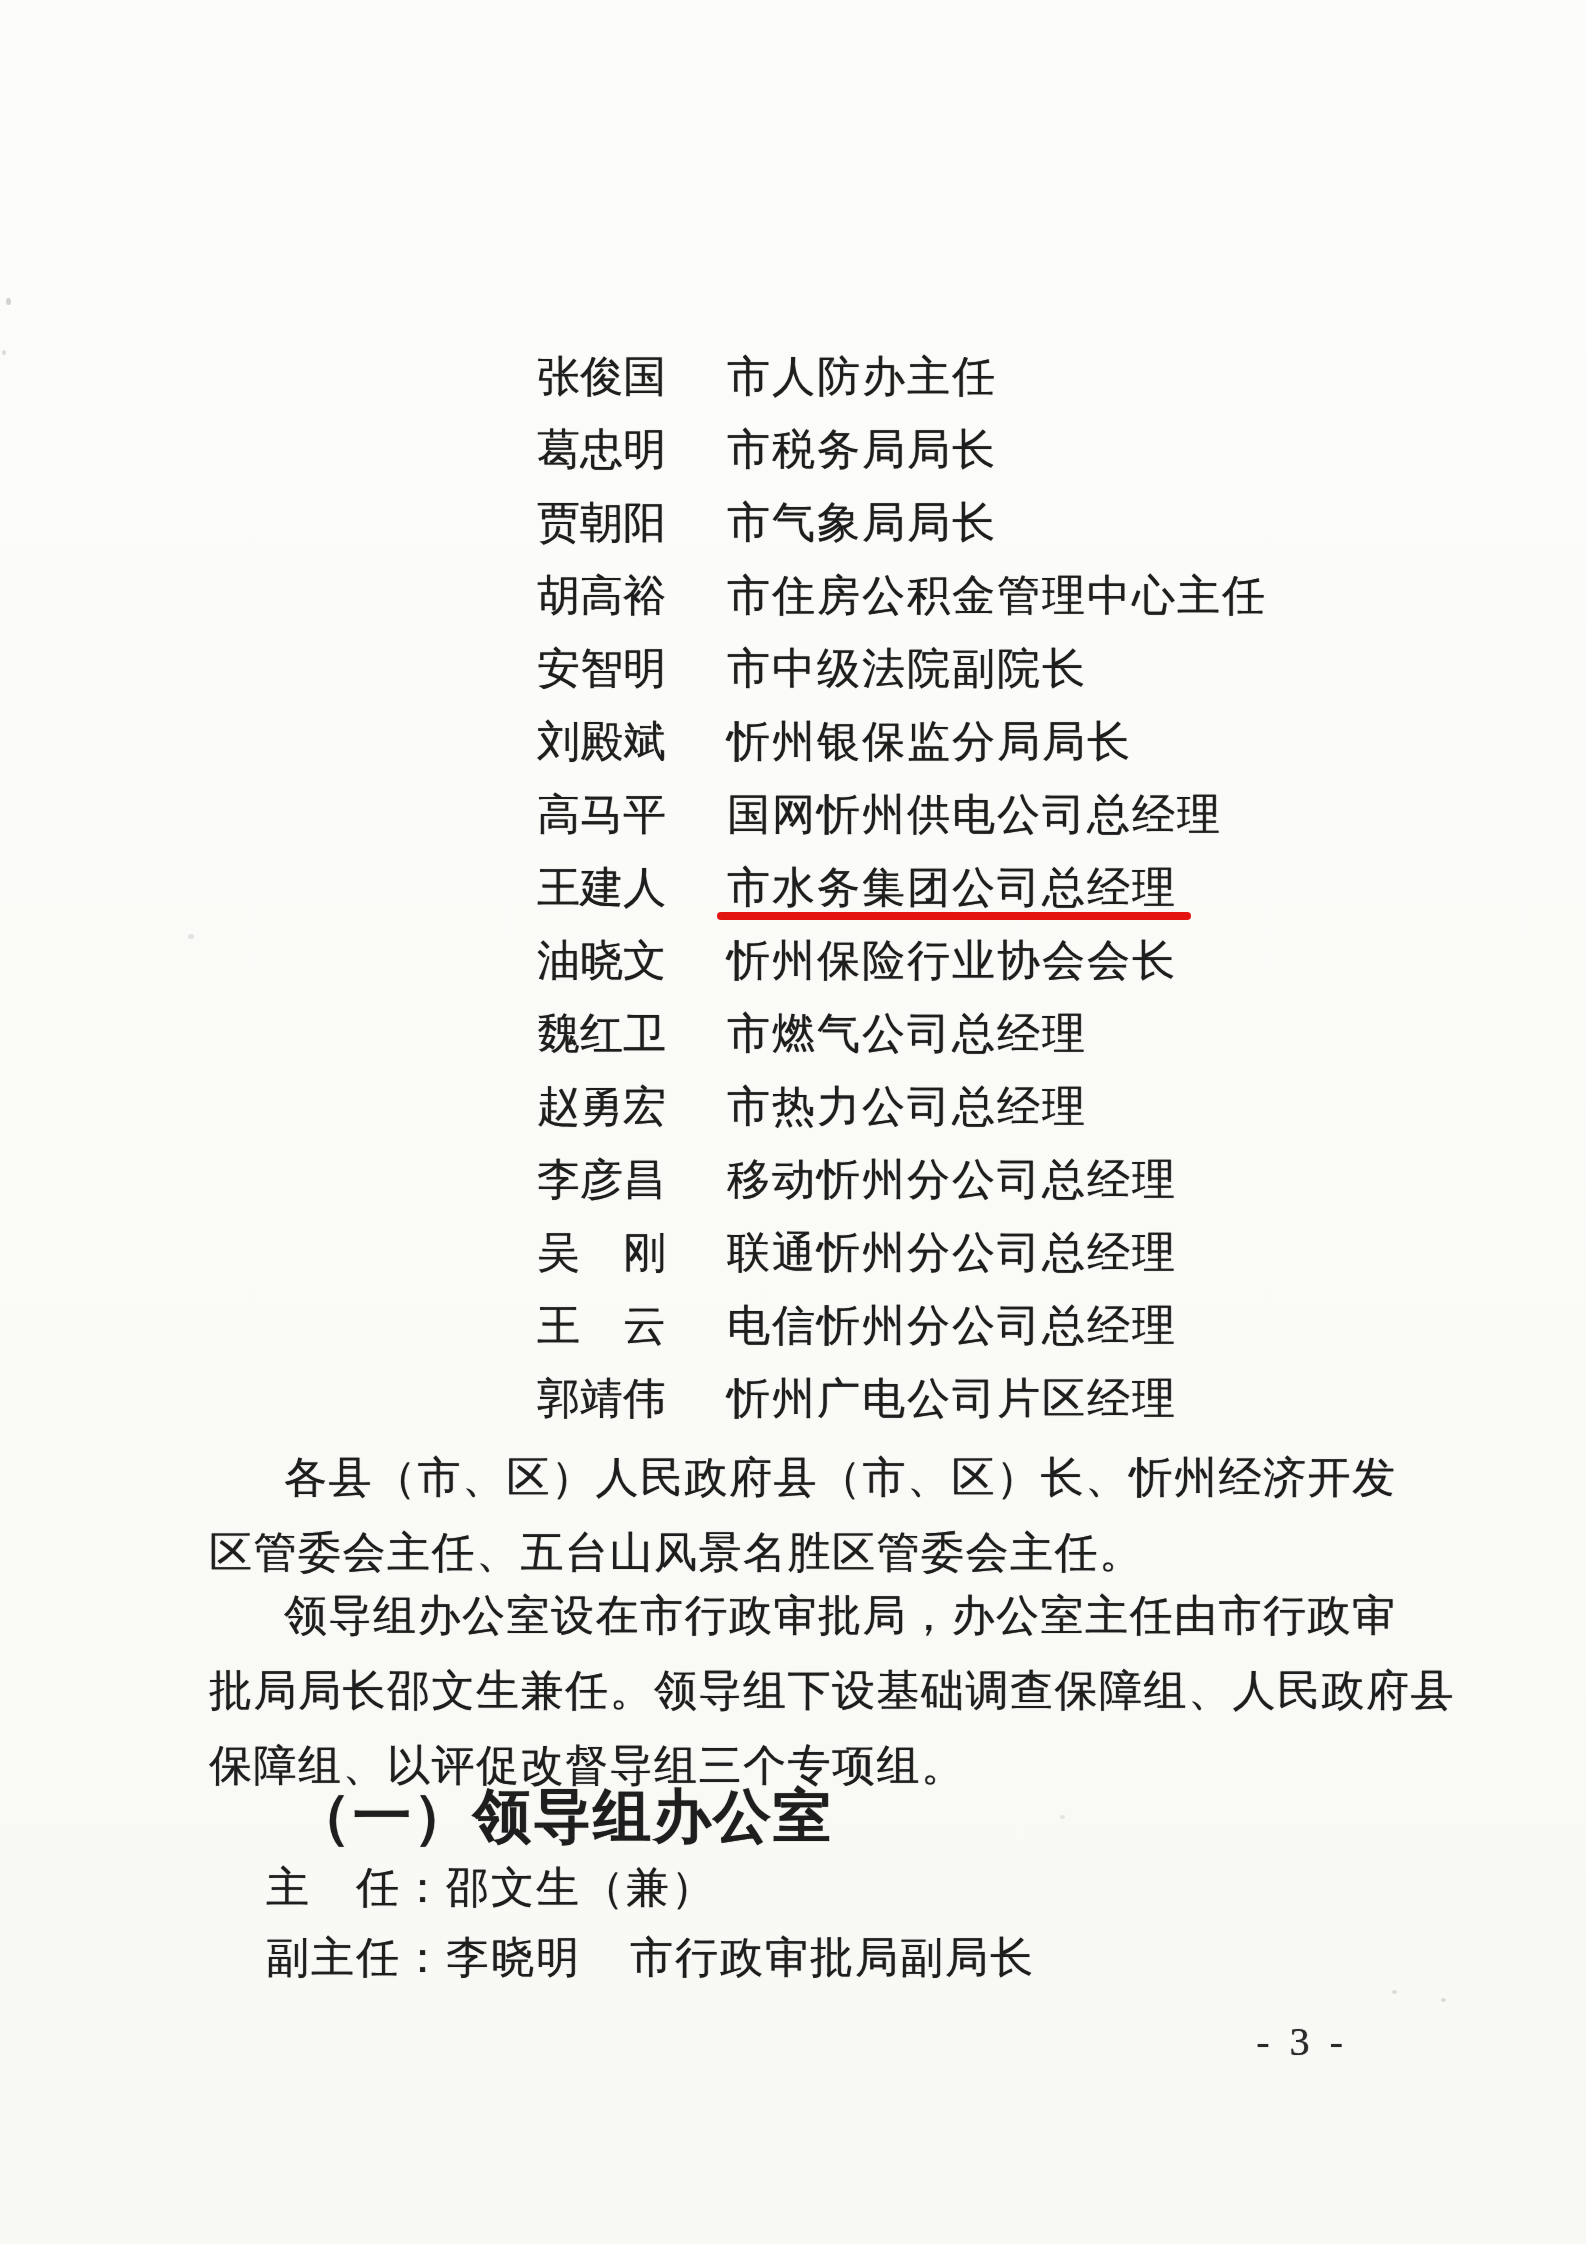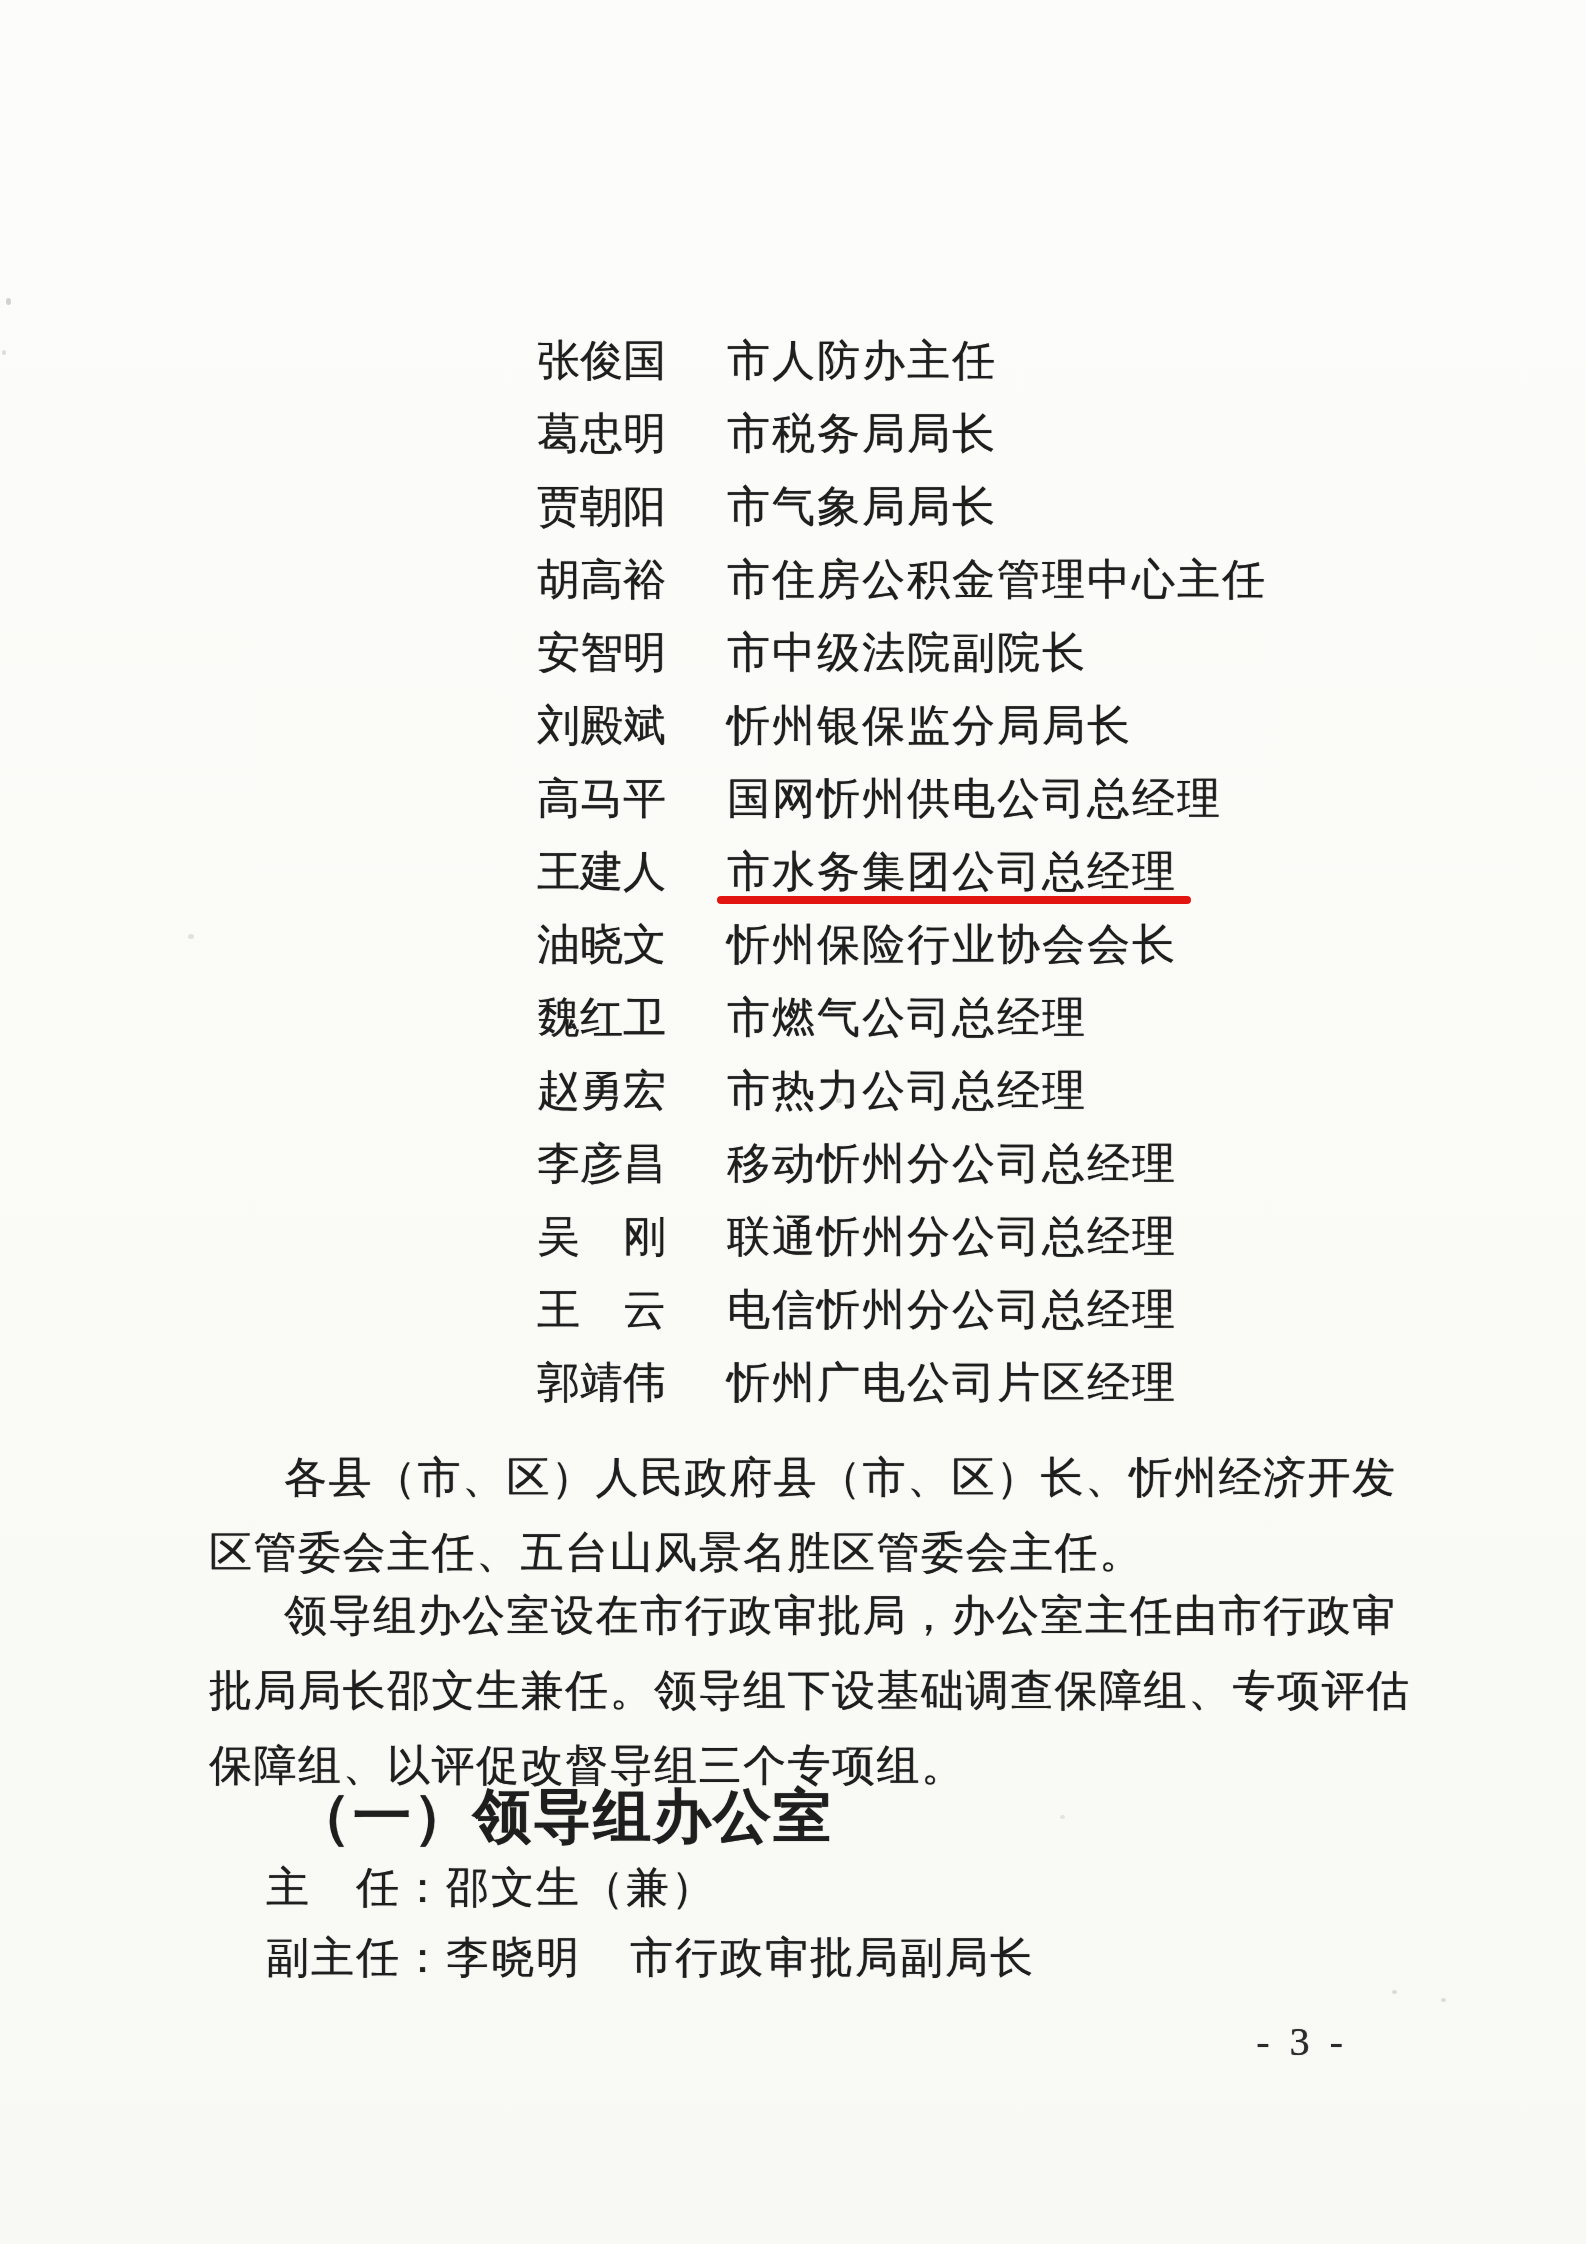--- a/index.html
+++ b/index.html
@@ -8,21 +8,21 @@
     width:1586px;height:2244px;
     margin:0 auto;
     background:linear-gradient(180deg,#fcfcfa 0%,#fafaf7 60%,#f8f8f5 100%);
     font-family:"Liberation Serif","DejaVu Serif",serif;
     color:#1e1e1e;
     overflow:hidden;
   }
   .scan-text{ text-shadow:0 0 1px rgba(25,25,25,0.55), 0.4px 0.4px 0.6px rgba(25,25,25,0.35); }
 
   
-  .name-list{ position:absolute; left:537px; top:324px; }
+  .name-list{ position:absolute; left:537px; top:340px; }
   .lrow{ display:flex; align-items:center; height:73px; }
   .lrow .pname{
     width:129px; font-size:43px; line-height:50px;
     text-align:justify; text-align-last:justify;
     white-space:nowrap;
   }
   .lrow .ptitle{
     position:relative; display:inline-block;
     margin-left:61px; font-size:43px; line-height:50px;
     letter-spacing:2px; white-space:nowrap;
@@ -137,21 +137,21 @@
     </div>
   </div>
 
   <div class="para para1 scan-text">
     <div class="indent">各县（市、区）人民政府县（市、区）长、忻州经济开发</div>
     <div>区管委会主任、五台山风景名胜区管委会主任。</div>
   </div>
 
   <div class="para para2 scan-text">
     <div class="indent">领导组办公室设在市行政审批局，办公室主任由市行政审</div>
-    <div>批局局长邵文生兼任。领导组下设基础调查保障组、专项评估</div>
+    <div>批局局长邵文生兼任。领导组下设基础调查保障组、人民政府县</div>
     <div>保障组、以评促改督导组三个专项组。</div>
   </div>
 
   <div class="sec-heading scan-text">（一）领导组办公室</div>
 
   <div class="role-line director-line scan-text">
     <span>主　任：</span><span>邵文生（兼）</span>
   </div>
 
   <div class="role-line deputy-line scan-text">

